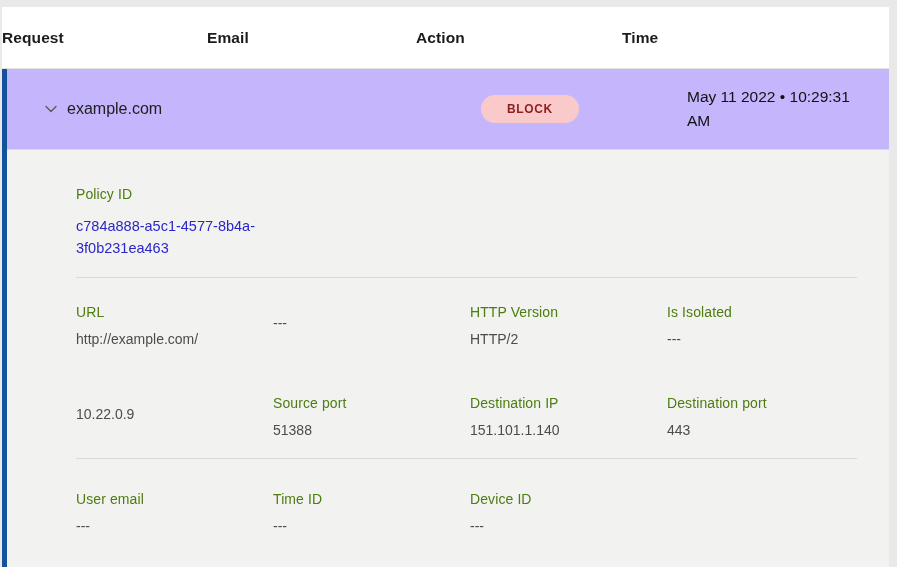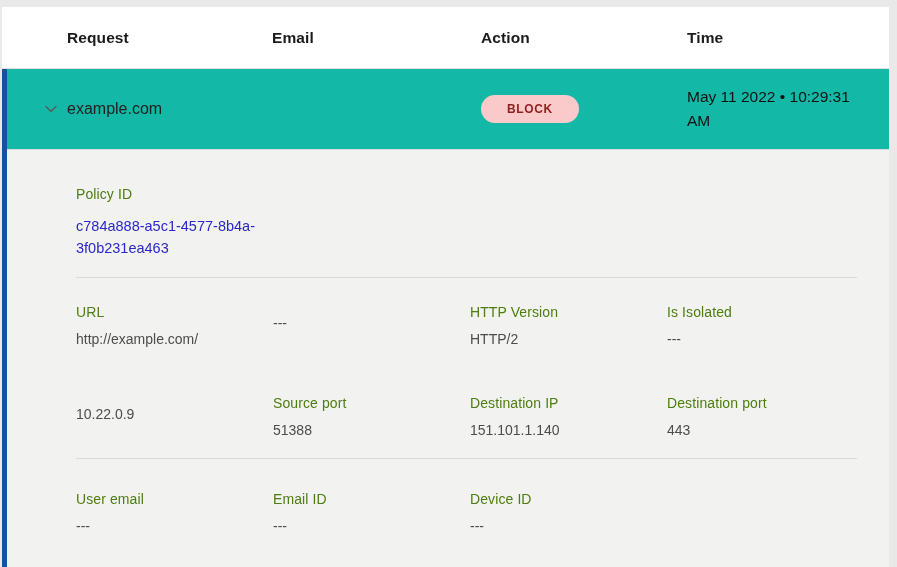--- a/index.html
+++ b/index.html
@@ -16,21 +16,20 @@
     height: 560px;
     background: #fff;
     display: flex;
     flex-direction: column;
     overflow: hidden;
   }
   
   .header-row {
     display: grid;
     grid-template-columns: 205px 209px 206px 1fr;
-    padding-left: 65px;
     align-items: center;
     height: 62px;
     flex: 0 0 62px;
     background: #ffffff;
     border-bottom: 1px solid #e2e2e2;
   }
   .header-cell {
     font-size: 15.5px;
     font-weight: 700;
     color: #1b1b1b;
@@ -52,21 +51,21 @@
   }
   
   .data-row {
     position: relative;
     display: grid;
     grid-template-columns: 205px 209px 206px 1fr;
     padding-left: 65px;
     align-items: center;
     height: 80px;
     flex: 0 0 80px;
-    background: #14b8a6;
+    background: #c4b5fd;
     cursor: pointer;
   }
   .chevron {
     position: absolute;
     left: 38px;
     top: 50%;
     transform: translateY(-50%);
     width: 22px; height: 22px;
     display: flex; align-items: center; justify-content: center;
     color: #5a5a5a;
@@ -206,21 +205,21 @@
       </div>
 
       <hr class="divider divider-2">
 
       <div class="detail-grid">
         <div>
           <div class="field-label">User email</div>
           <div class="field-value">---</div>
         </div>
         <div>
-          <div class="field-label">Email ID</div>
+          <div class="field-label">Time ID</div>
           <div class="field-value">---</div>
         </div>
         <div>
           <div class="field-label">Device ID</div>
           <div class="field-value">---</div>
         </div>
         <div></div>
       </div>
 
     </div>

